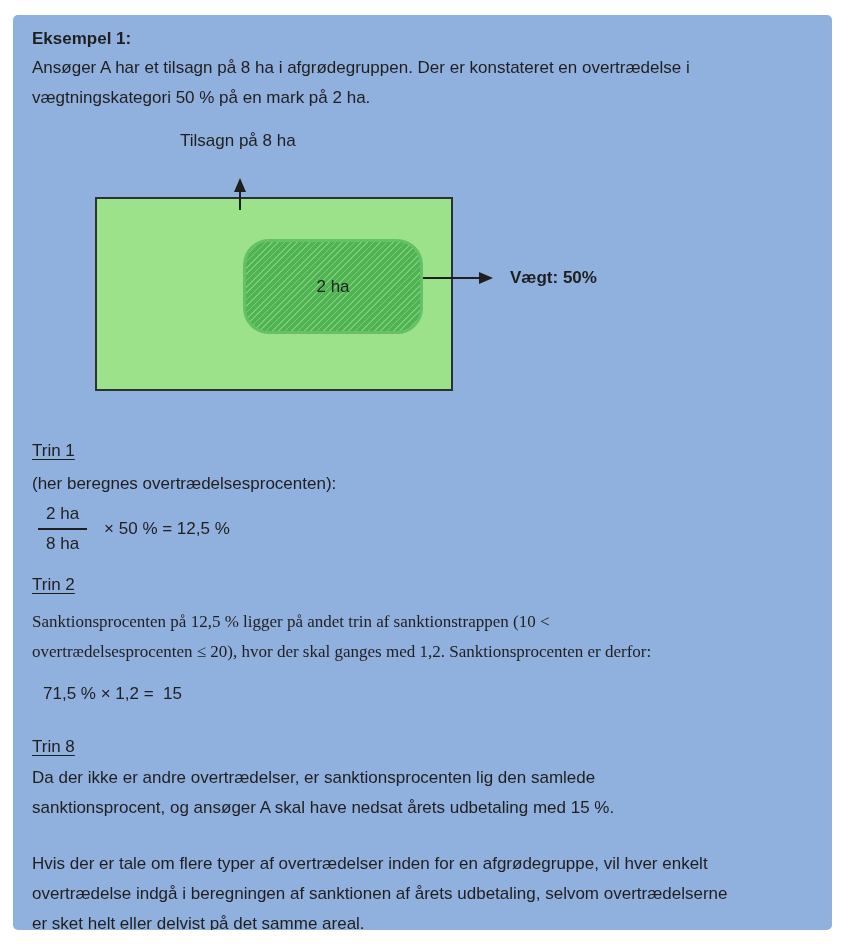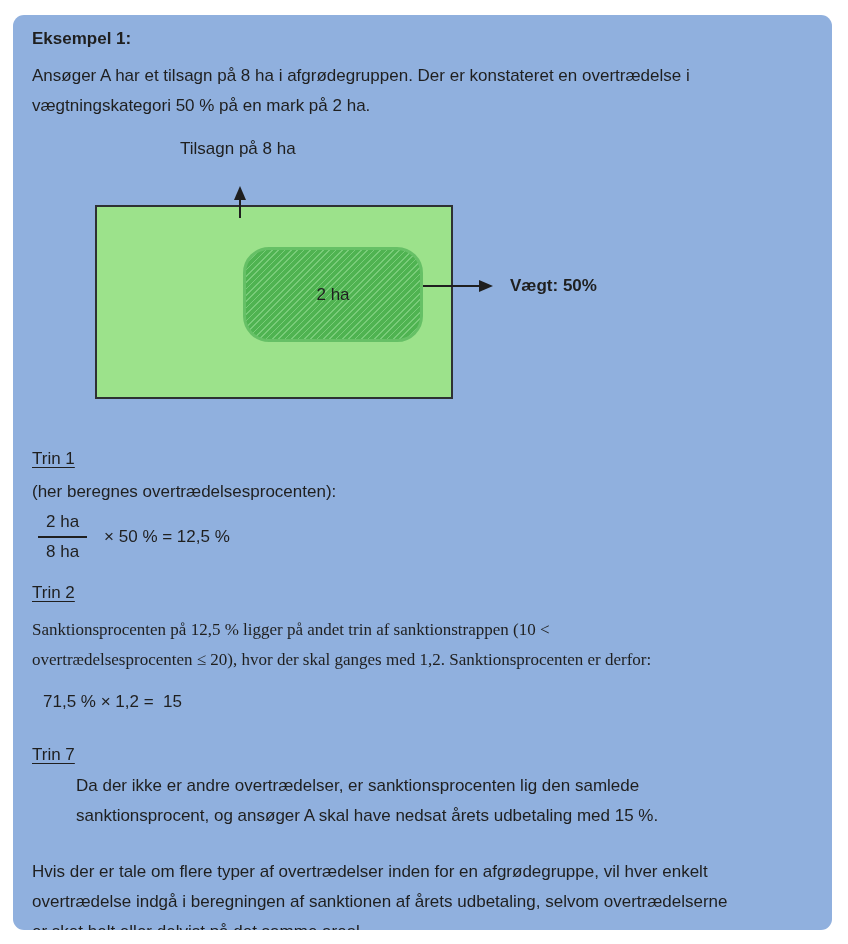--- a/index.html
+++ b/index.html
@@ -16,35 +16,35 @@
     overflow: hidden;
   }
   .example-box {
     position: absolute;
     left: 13px;
     top: 15px;
     width: 781px;  
     height: 889px;
     padding: 12px 19px 14px 19px;
     background: var(--box-bg, #90b0de);
-    border-radius: 11px;
+    border-radius: 5px;
     color: var(--text, #1f1f1f);
     font-size: 17px;
     overflow: hidden;
   }
   .title {
     font-weight: bold;
     line-height: 24px;
   }
   .para {
     margin: 0;
     line-height: 30px;
     white-space: pre-line;
   }
-  .intro { margin-top: 10px; }
+  .intro { margin-top: 2px; }
 
   
   .diagram {
     position: relative;
     height: 326px;
   }
   .tilsagn-label {
     position: absolute;
     left: 148px;
     top: 16px;
@@ -165,21 +165,21 @@
   }
   .trin2-heading { margin-top: 16px; }
   .trin2-para { margin-top: 10px; font-family: Liberation Serif, serif; }
   .formula2 {
     margin-top: 14px;
     margin-left: 11px;
     line-height: 26px;
     white-space: pre-wrap;
   }
   .trin4-heading { margin-top: 28px; }
-  .trin4-para { margin-top: 4px; margin-left: 44px; }
+  .trin4-para { margin-top: 4px; }
   .closing { margin-top: 26px; }
 </style>
 </head>
 <body>
 
 <div class="page">
   <div class="example-box">
 
     <div class="title">Eksempel 1:</div>
 
@@ -213,21 +213,21 @@
         <span class="den">8 ha</span>
       </span>
       <span class="formula-rest">× 50 % = 12,5 %</span>
     </div>
 
     <div class="trin-heading trin2-heading">Trin 2</div>
     <p class="para trin2-para">Sanktionsprocenten på 12,5 % ligger på andet trin af sanktionstrappen (10 &lt;
 overtrædelsesprocenten ≤ 20), hvor der skal ganges med 1,2. Sanktionsprocenten er derfor:</p>
     <div class="formula2">71,5 % × 1,2 =  15</div>
 
-    <div class="trin-heading trin4-heading">Trin 7</div>
+    <div class="trin-heading trin4-heading">Trin 8</div>
     <p class="para trin4-para">Da der ikke er andre overtrædelser, er sanktionsprocenten lig den samlede
 sanktionsprocent, og ansøger A skal have nedsat årets udbetaling med 15 %.</p>
 
     <p class="para closing">Hvis der er tale om flere typer af overtrædelser inden for en afgrødegruppe, vil hver enkelt
 overtrædelse indgå i beregningen af sanktionen af årets udbetaling, selvom overtrædelserne
 er sket helt eller delvist på det samme areal.</p>
 
   </div>
 </div>
 

